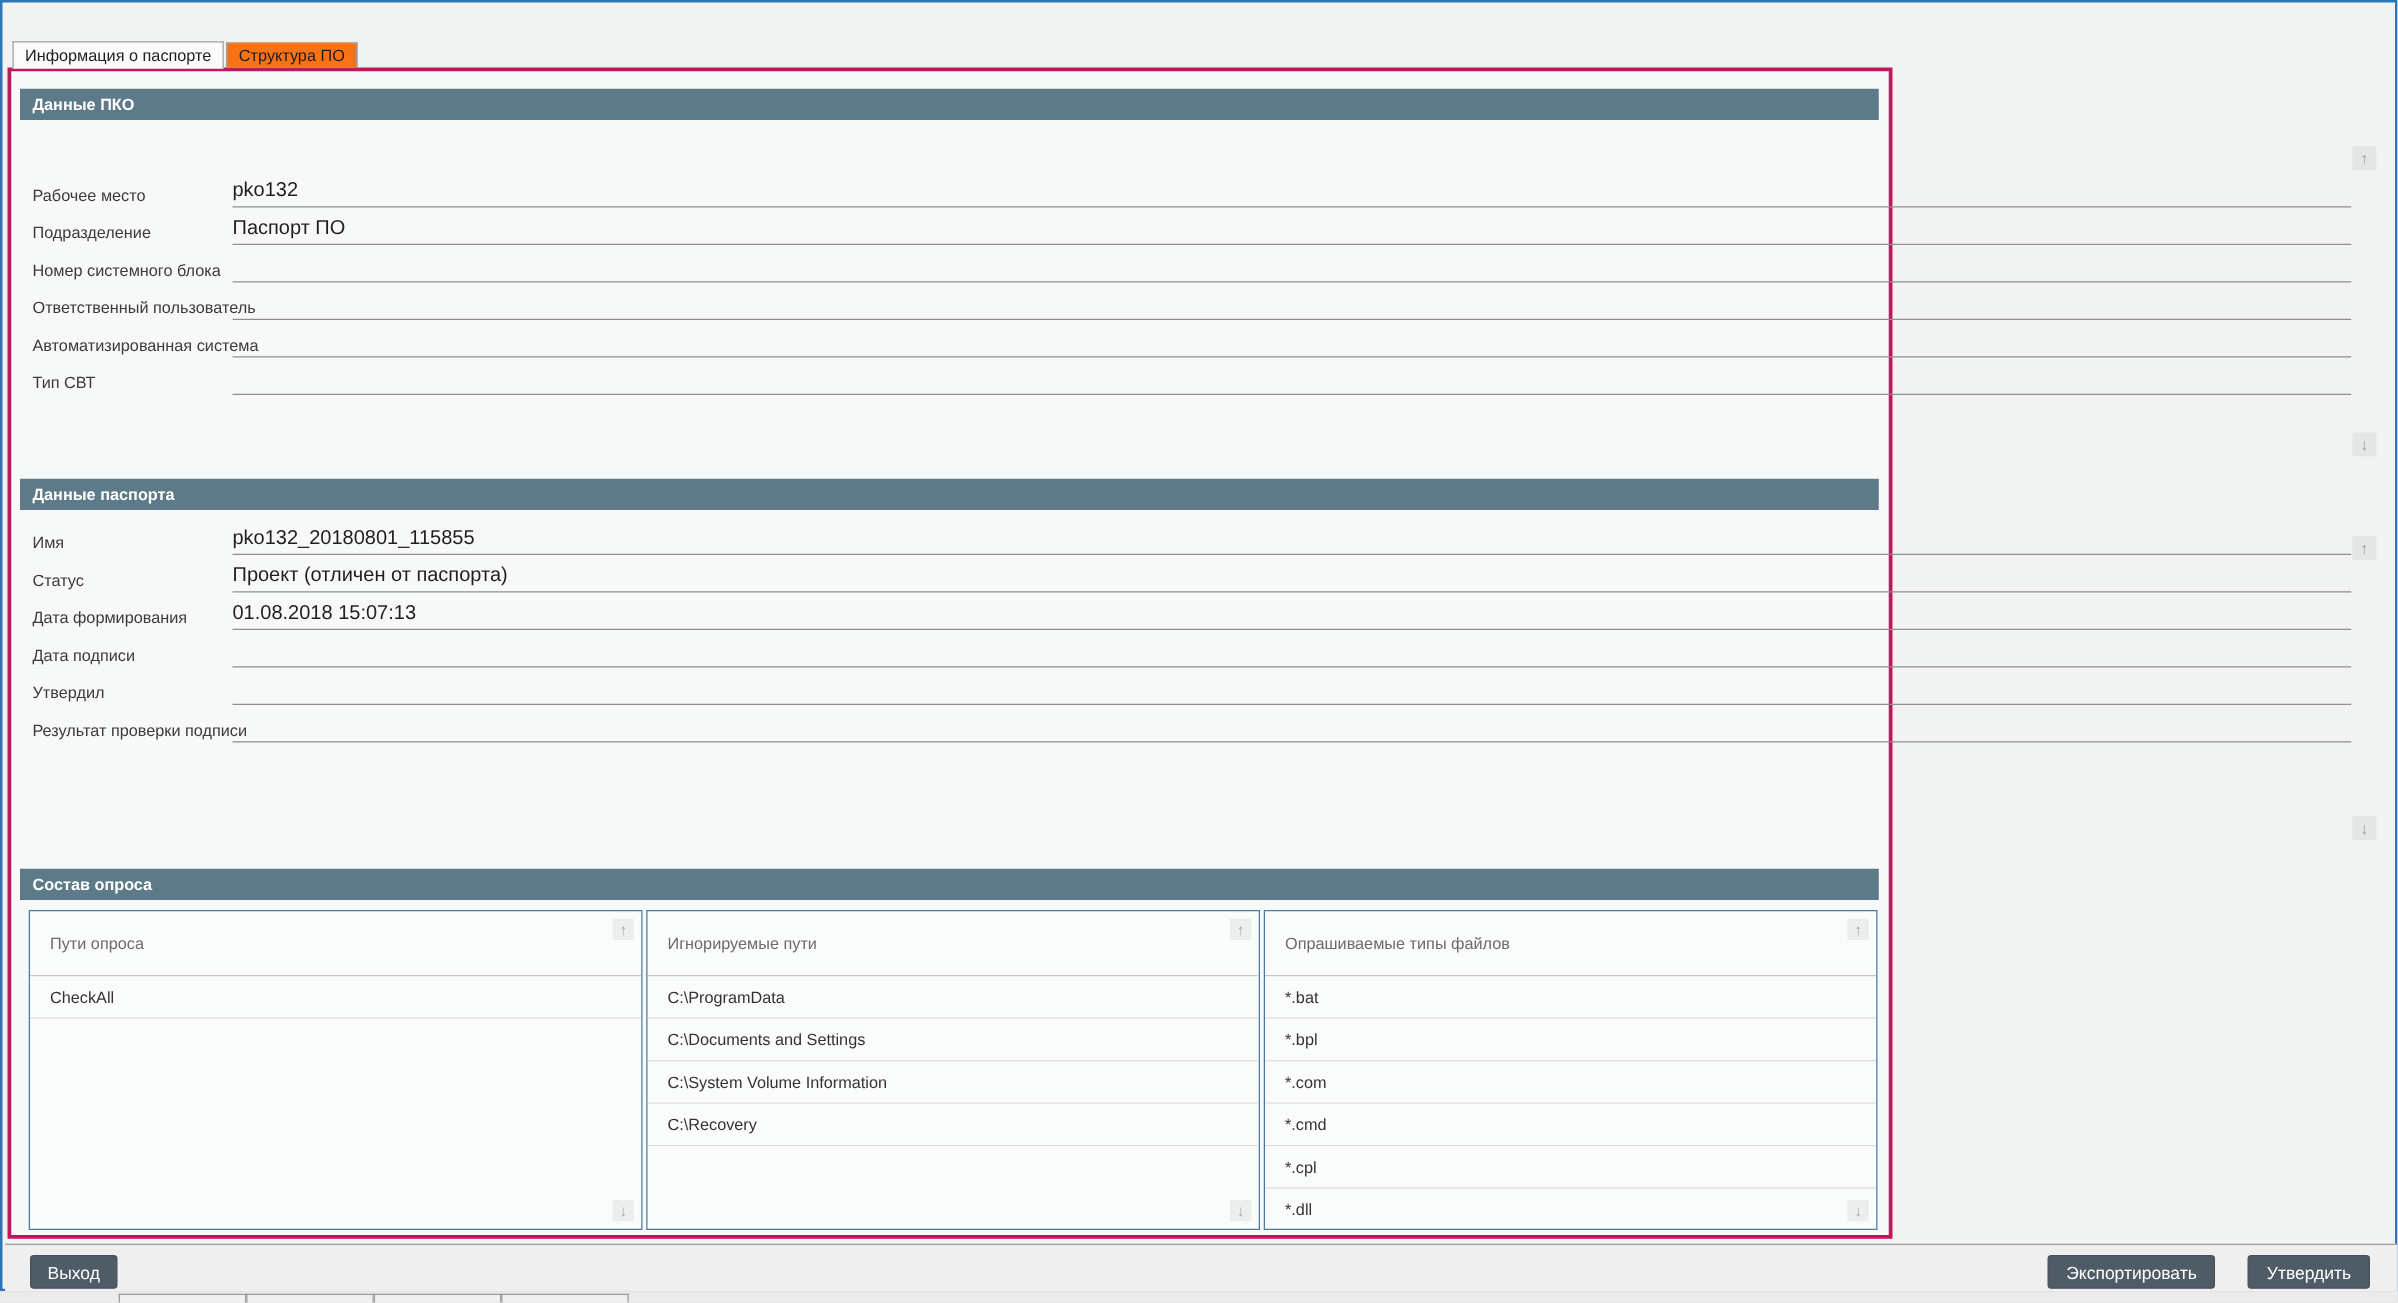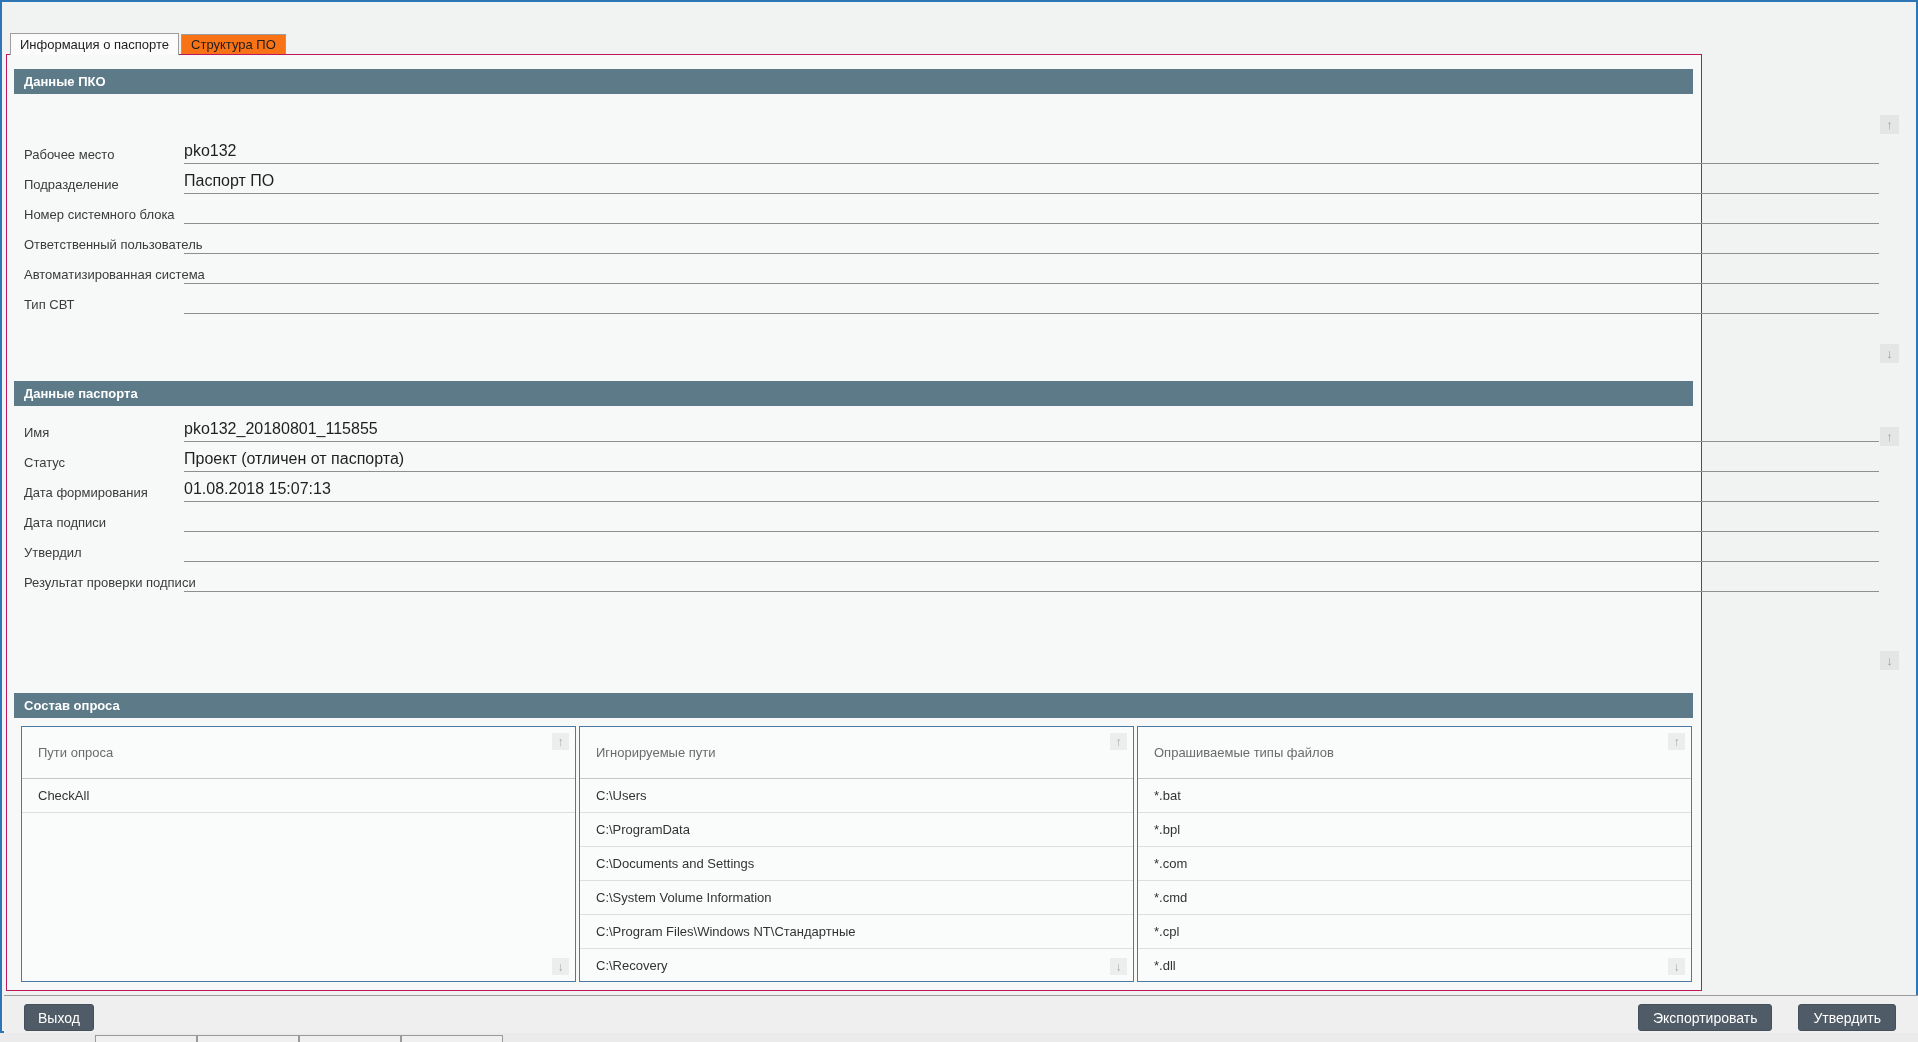--- a/index.html
+++ b/index.html
@@ -13,22 +13,22 @@
             background:#eef0f0;display:flex;align-items:center;}
   .title-text{padding-left:40px;font-size:13px;color:#8f9699;}
   .win-controls{position:absolute;top:0;right:8px;height:29px;display:flex;align-items:center;}
   .win-btn{width:34px;height:29px;display:flex;align-items:center;justify-content:center;cursor:default;}
   
   .tabs{position:absolute;left:8px;top:31px;display:flex;align-items:flex-end;z-index:5;}
   .tab{height:19px;padding:0 9px;display:flex;align-items:center;font-size:13px;color:#1e1e1e;
        background:#f97316;border:1px solid #9d9d9d;border-bottom:none;margin-right:2px;}
   .tab.active{height:21px;background:#fbfbfb;margin-bottom:-1px;z-index:6;}
   
-  .page{position:absolute;left:4px;top:52px;width:1696px;height:937px;box-sizing:border-box;
-        background:#f7f8f8;border:1px solid #be185d;}
+  .page{position:absolute;left:4px;top:52px;width:1508px;height:937px;box-sizing:border-box;
+        background:#f7f8f8;border:3px solid #be185d;}
   .section-header{position:absolute;left:7px;right:8px;height:25px;background:#5c7a88;
         color:#ffffff;font-size:13px;font-weight:600;display:flex;align-items:center;padding-left:10px;box-sizing:border-box;}
   .fields{position:absolute;left:7px;right:8px;}
   .field-row{position:relative;height:30px;}
   .f-label{position:absolute;left:10px;top:50%;transform:translateY(-50%);font-size:13px;color:#3b3b3b;white-space:nowrap;}
   .f-value{position:absolute;left:170px;width:1695px;top:1px;height:24px;border-bottom:1px solid #8f8f8f;
            font-size:16px;color:#1f1f1f;display:flex;align-items:flex-end;padding-bottom:3px;box-sizing:border-box;}
   .arrow-btn{position:absolute;width:19px;height:19px;background:#e4e5e5;color:#9aa1a5;
              display:flex;align-items:center;justify-content:center;font-size:13px;line-height:1;cursor:default;}
   
@@ -135,25 +135,23 @@
 
         <div class="panel">
           <div class="panel-header">Пути опроса</div>
           <div class="panel-row">CheckAll</div>
           <div class="p-arrow up">↑</div>
           <div class="p-arrow down">↓</div>
         </div>
 
         <div class="panel">
           <div class="panel-header">Игнорируемые пути</div>
-          <div class="panel-row">C:\Users</div>
           <div class="panel-row">C:\ProgramData</div>
           <div class="panel-row">C:\Documents and Settings</div>
           <div class="panel-row">C:\System Volume Information</div>
-          <div class="panel-row">C:\Program Files\Windows NT\Стандартные</div>
           <div class="panel-row">C:\Recovery</div>
           <div class="p-arrow up">↑</div>
           <div class="p-arrow down">↓</div>
         </div>
 
         <div class="panel">
           <div class="panel-header">Опрашиваемые типы файлов</div>
           <div class="panel-row">*.bat</div>
           <div class="panel-row">*.bpl</div>
           <div class="panel-row">*.com</div>

